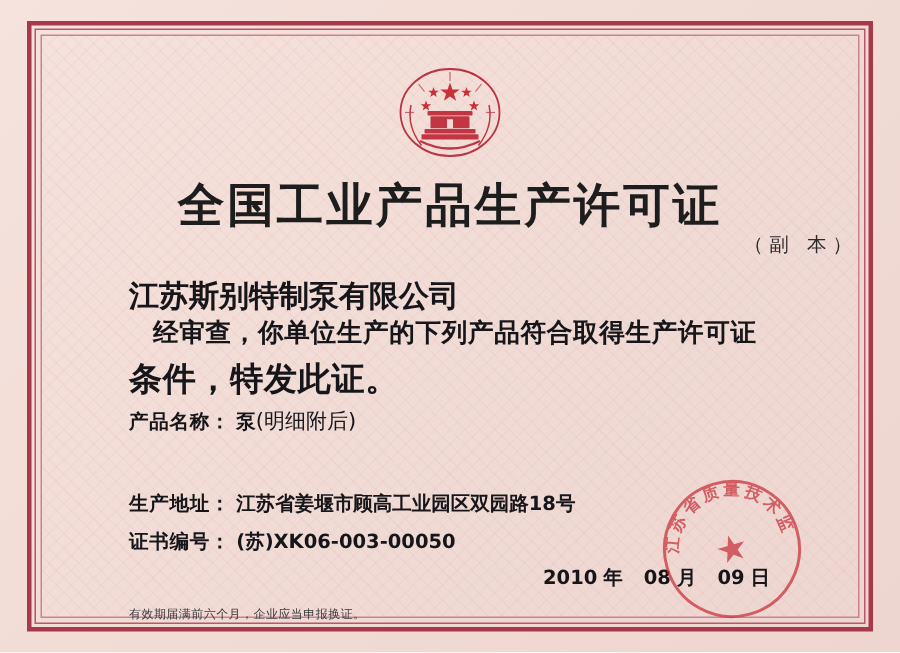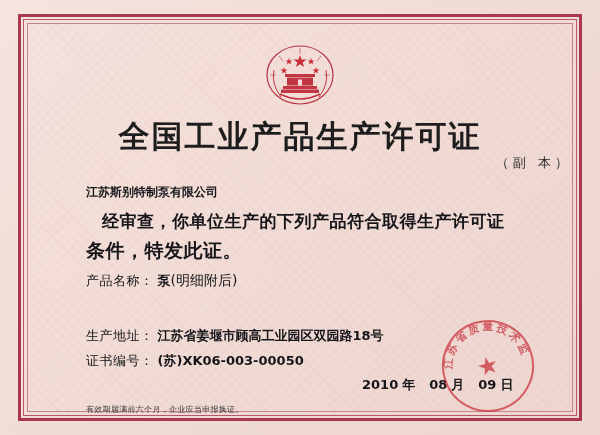--- a/index.html
+++ b/index.html
@@ -102,53 +102,53 @@
     text-align: right;
     font-size: 13px;
     color: #2b2b2b;
     letter-spacing: 4px;
   }
 
   .company {
     position: absolute;
     top: 160px;
     left: 58px;
-    font-size: 12px;
+    font-size: 20px;
     font-weight: bold;
     color: #16161a;
   }
 
   .body-line1 {
     position: absolute;
     top: 186px;
     left: 74px;
     font-size: 17px;
     font-weight: bold;
     color: #16161a;
     letter-spacing: 0.5px;
   }
   .body-line2 {
     position: absolute;
     top: 214px;
     left: 58px;
-    font-size: 19px;
+    font-size: 22px;
     font-weight: bold;
     color: #16161a;
     letter-spacing: 0.5px;
   }
 
   .field {
     position: absolute;
     left: 58px;
     font-size: 13px;
     color: #15151a;
     white-space: nowrap;
   }
   .field .label {
-    font-weight: normal;
+    font-weight: bold;
     letter-spacing: 0.5px;
   }
   .field .value {
     font-weight: bold;
     margin-left: 4px;
   }
   .field .note {
     font-weight: normal;
     font-size: 14px;
   }

